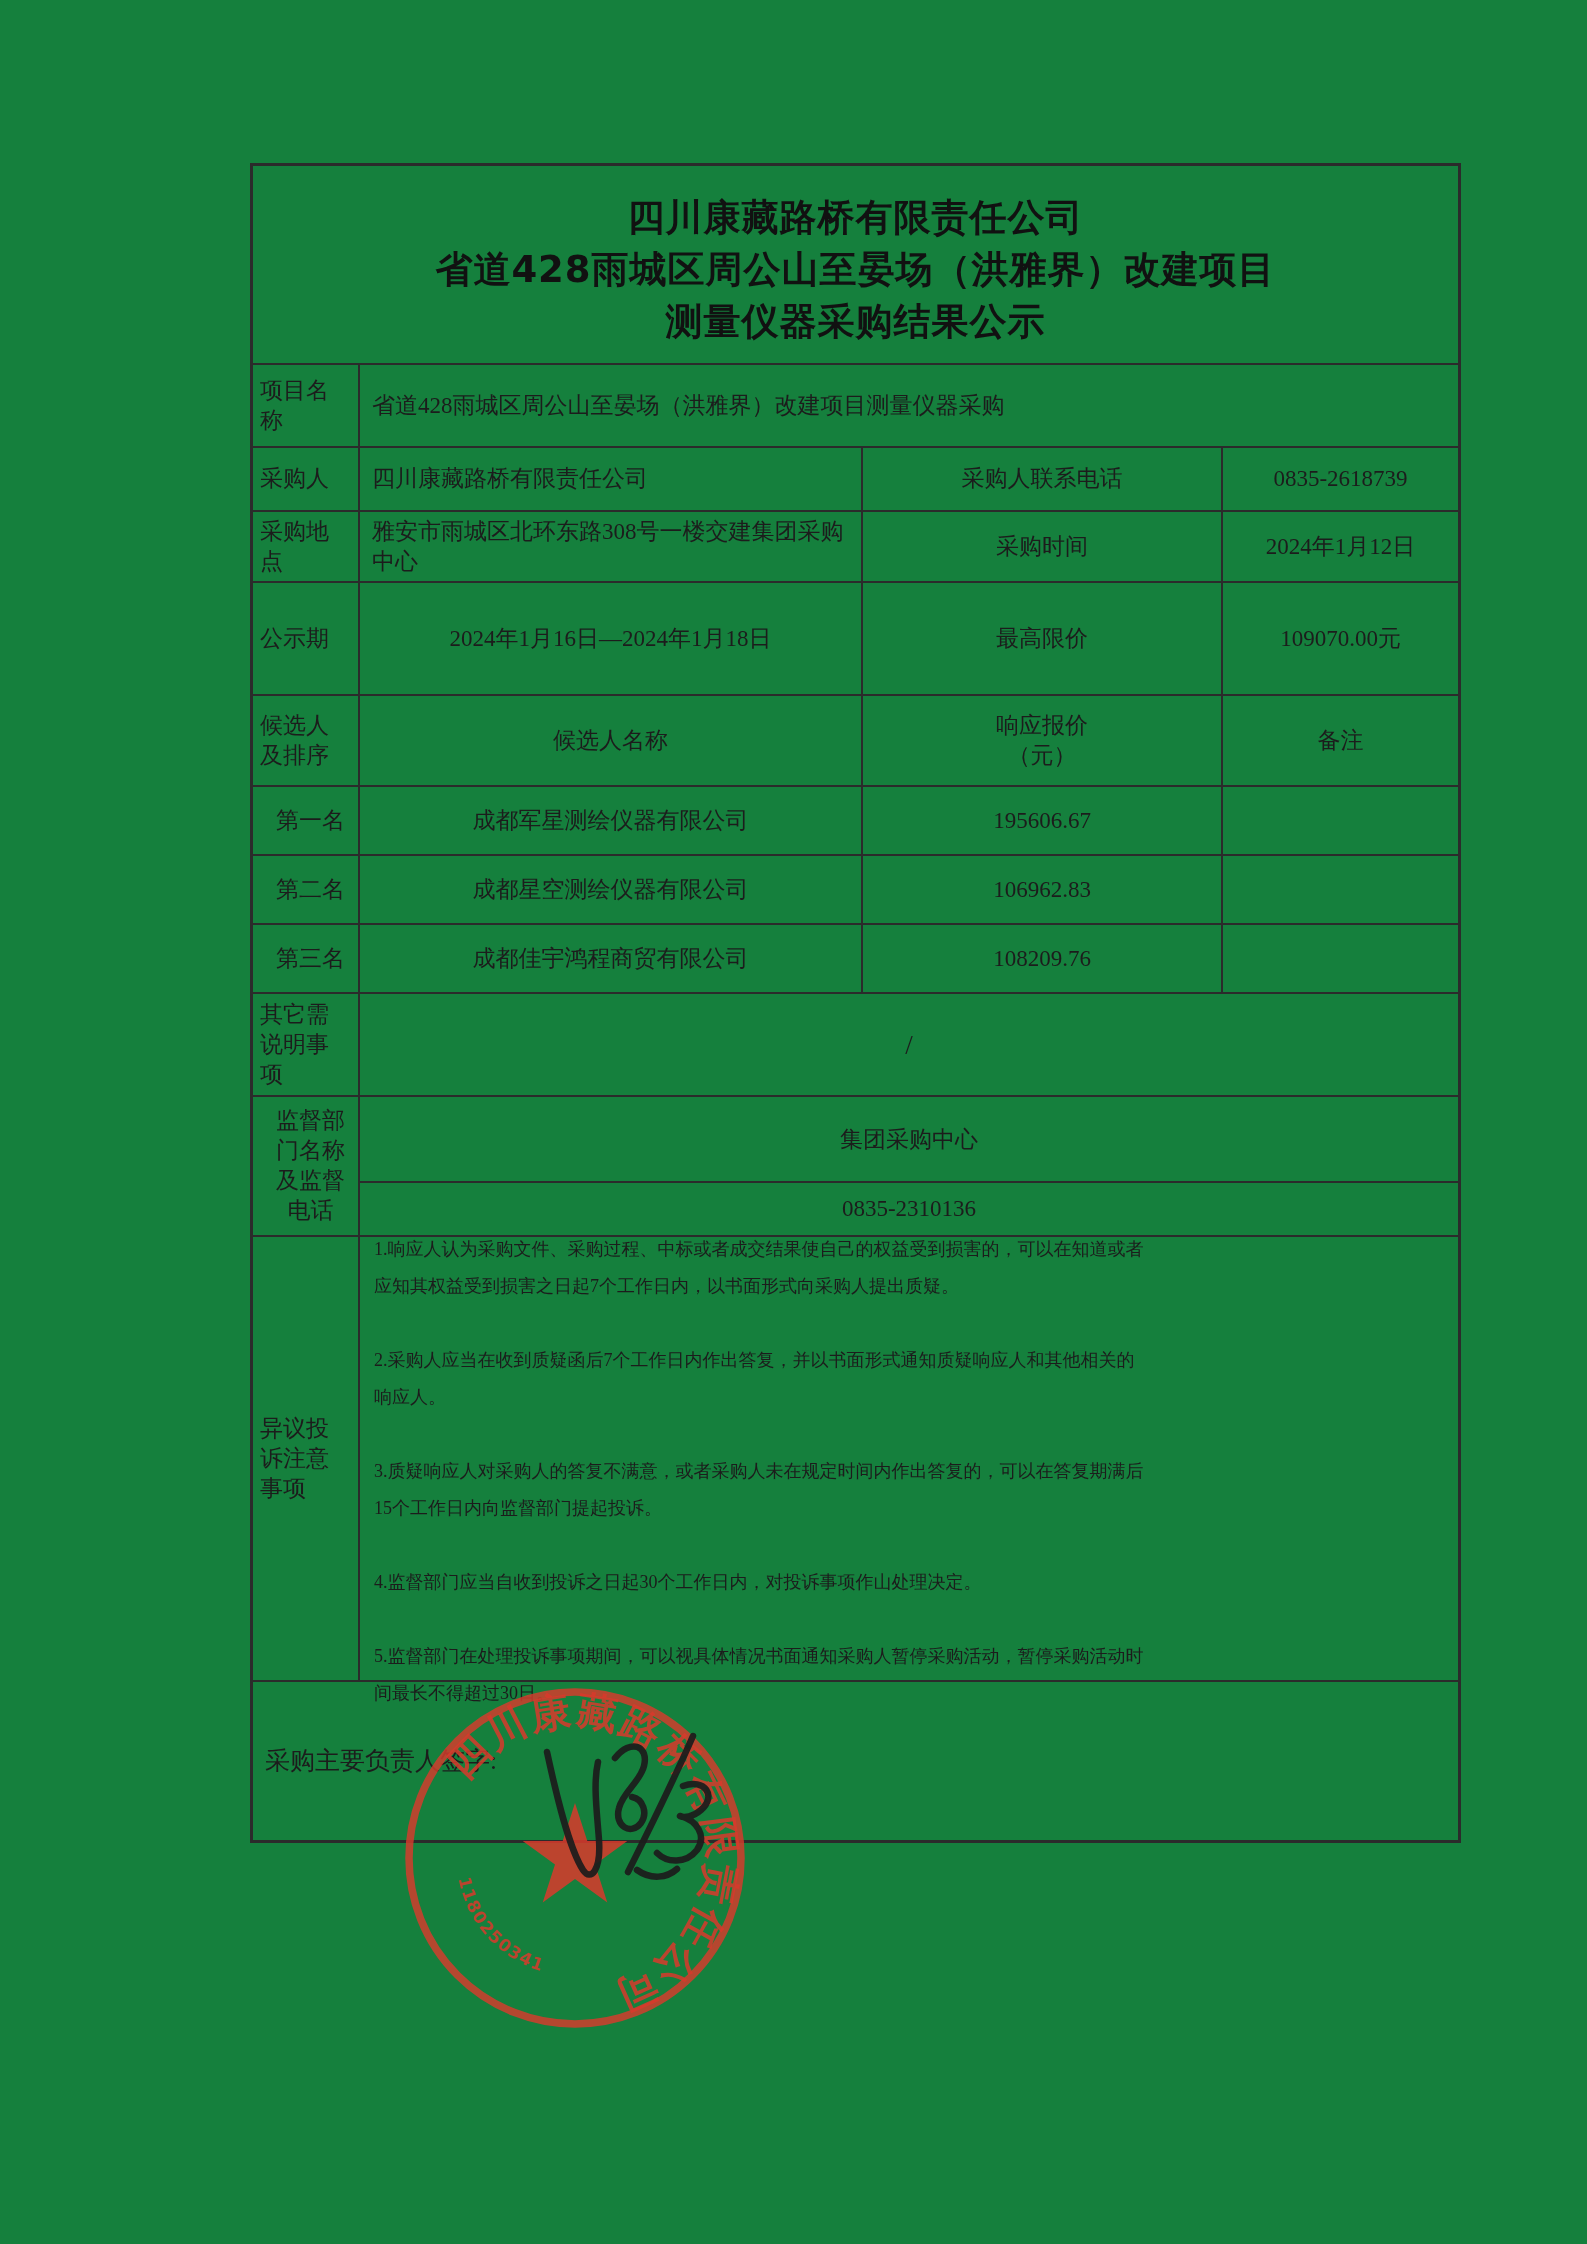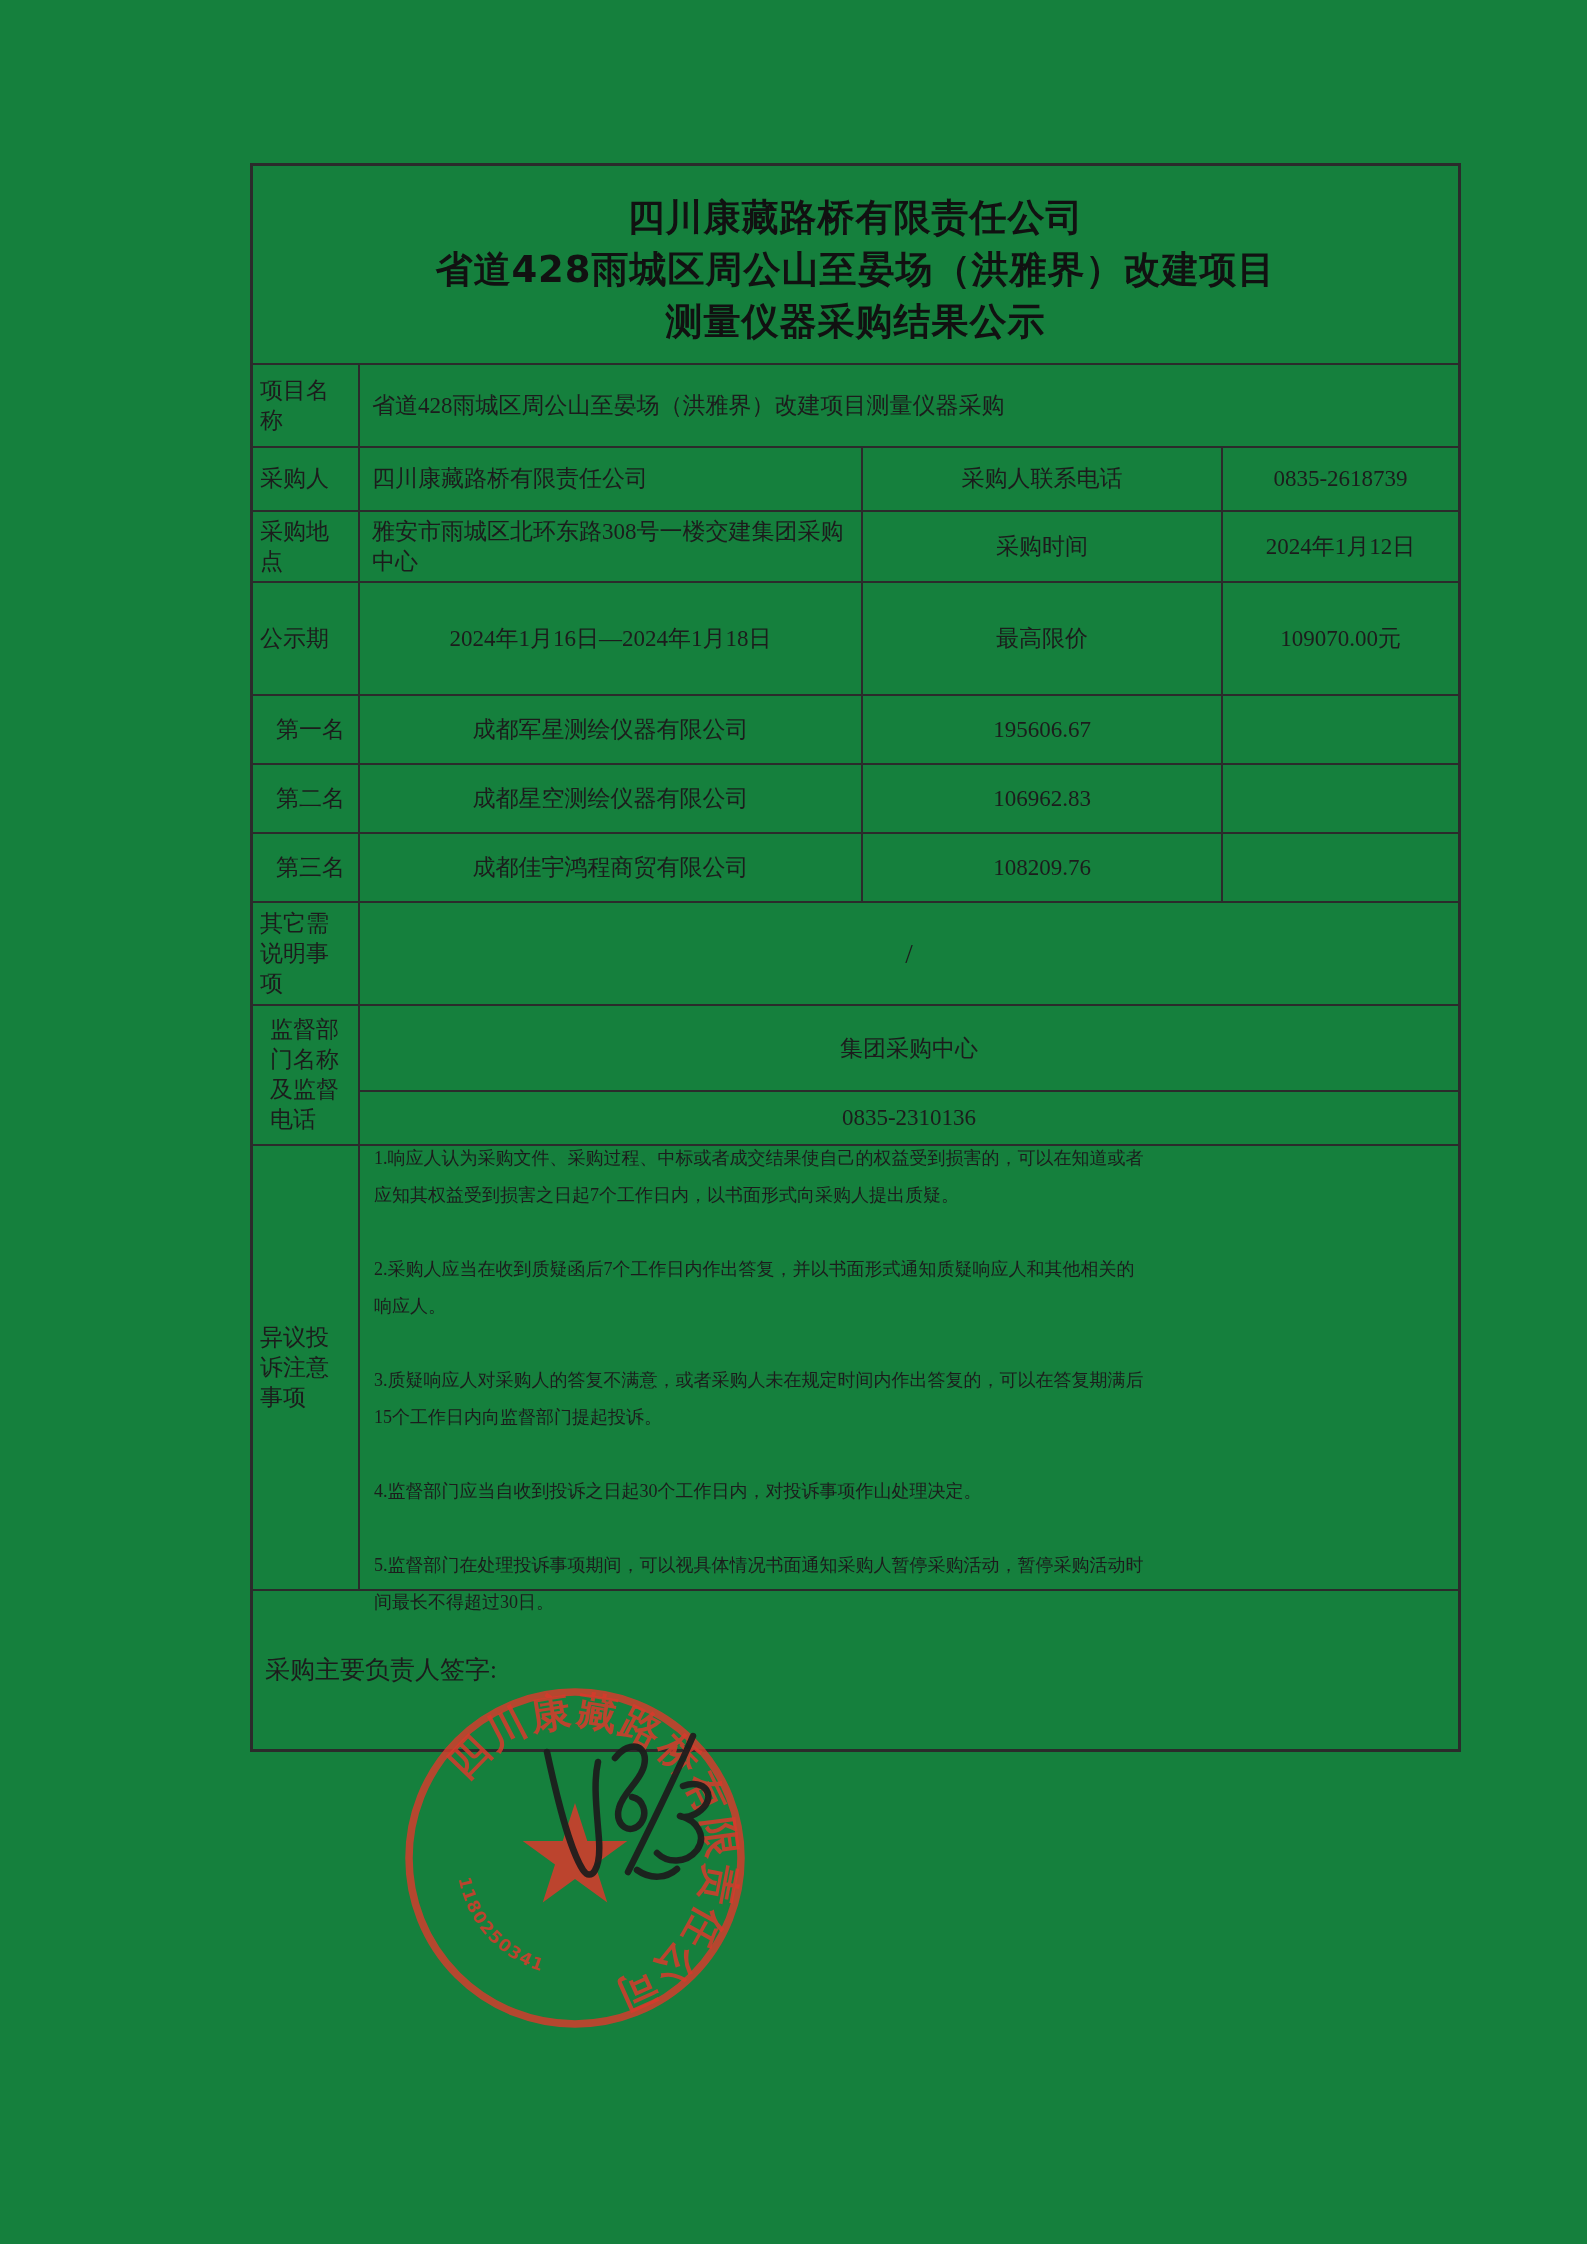--- a/index.html
+++ b/index.html
@@ -26,21 +26,21 @@
   .grid { width:100%; }
   .row { display:flex; border-top:2px solid #2b2b2b; align-items:stretch; }
   .cell { display:flex; align-items:center; font-size:23px; line-height:30px; }
   .c1 { width:105px; }
   .c2 { width:503px; border-left:2px solid #2b2b2b; }
   .c3 { width:360px; border-left:2px solid #2b2b2b; }
   .c4 { flex:1; border-left:2px solid #2b2b2b; }
   .span { flex:1; border-left:2px solid #2b2b2b; }
   .full { flex:1; }
   .lab { padding:4px 7px; word-break:break-all; justify-content:flex-start; text-align:left; }
-  .lab-ctr { justify-content:center; text-align:left;padding-left:17px; }
+  .lab-ctr { justify-content:center; text-align:center;padding-left:17px; }
   .lft { justify-content:flex-start; text-align:left; padding:4px 12px; }
   .ctr { justify-content:center; text-align:center; padding:4px 6px; }
   .pre { white-space:pre-line; }
   .subcol { display:flex; flex-direction:column; }
   .sub-a { height:84px; display:flex; align-items:center; justify-content:center; font-size:23px; }
   .sub-b { flex:1; border-top:2px solid #2b2b2b; display:flex; align-items:center; justify-content:center; font-size:23px; }
   .objection-text {
     width:100%; padding:34px 14px 8px 14px; font-size:18px; line-height:37px;
     text-align:left; white-space:pre-line;
   }
@@ -83,20 +83,27 @@
         <div class="cell c4 ctr">2024年1月12日</div>
       </div>
 
       <div class="row" style="height:113px">
         <div class="cell c1 lab">公示期</div>
         <div class="cell c2 ctr">2024年1月16日—2024年1月18日</div>
         <div class="cell c3 ctr">最高限价</div>
         <div class="cell c4 ctr">109070.00元</div>
       </div>
 
+      <div class="row" style="height:91px">
+        <div class="cell c1 lab">候选人及排序</div>
+        <div class="cell c2 ctr">候选人名称</div>
+        <div class="cell c3 ctr pre">响应报价
+（元）</div>
+        <div class="cell c4 ctr">备注</div>
+      </div>
 
       <div class="row" style="height:69px">
         <div class="cell c1 lab lab-ctr">第一名</div>
         <div class="cell c2 ctr">成都军星测绘仪器有限公司</div>
         <div class="cell c3 ctr">195606.67</div>
         <div class="cell c4 ctr"></div>
       </div>
 
       <div class="row" style="height:69px">
         <div class="cell c1 lab lab-ctr">第二名</div>

